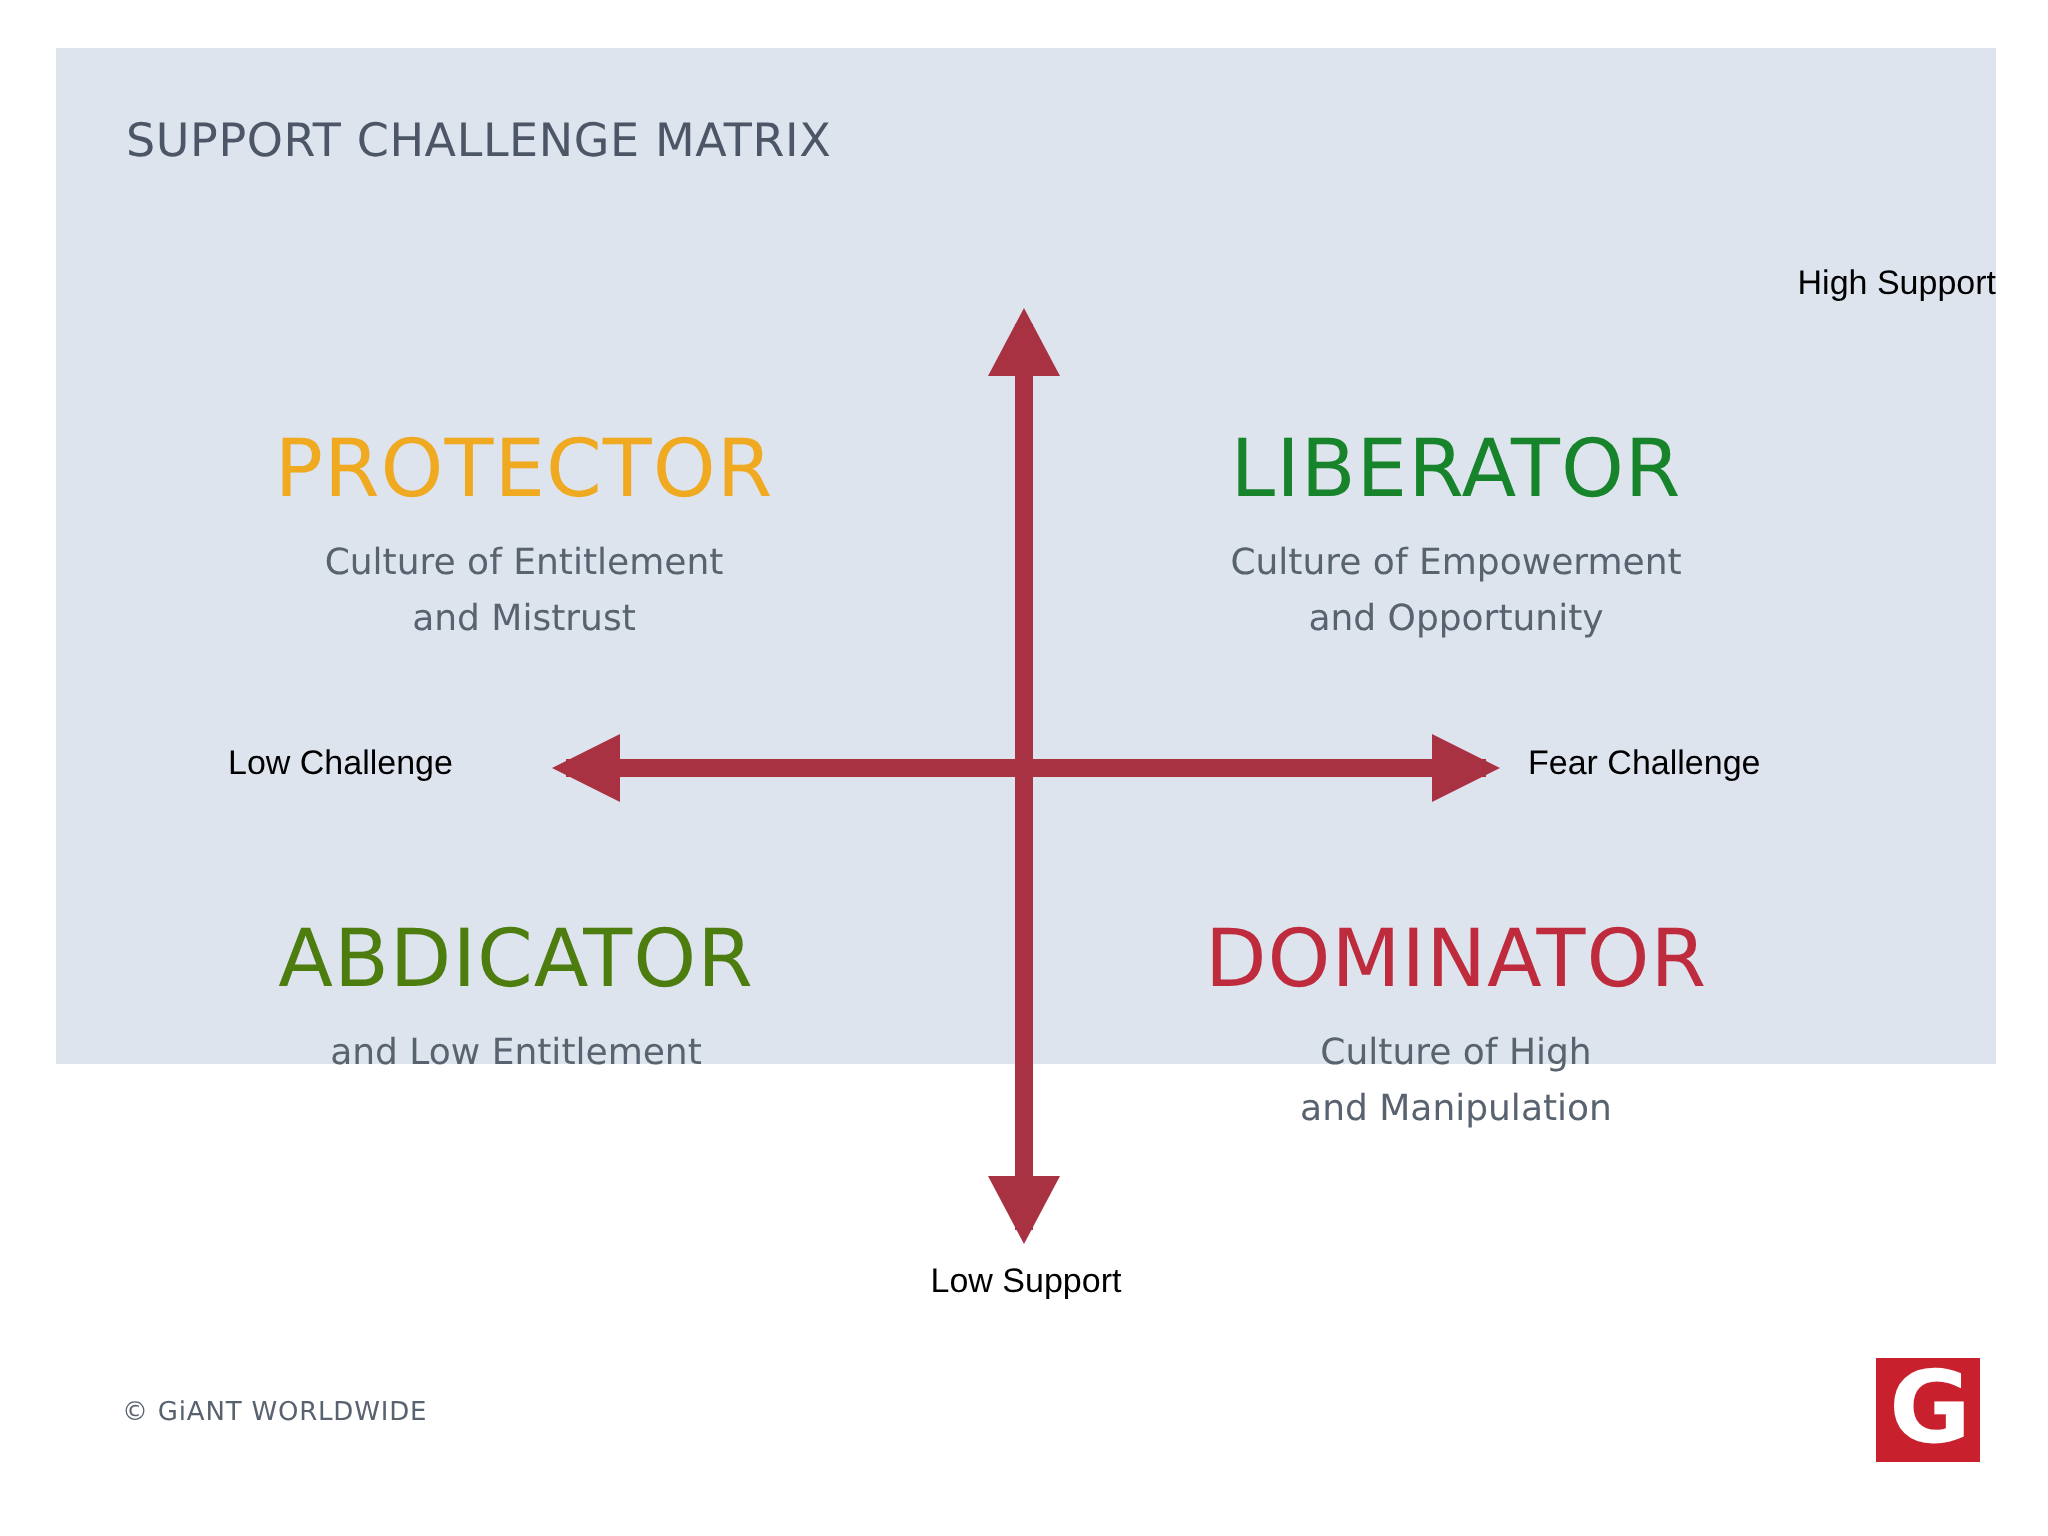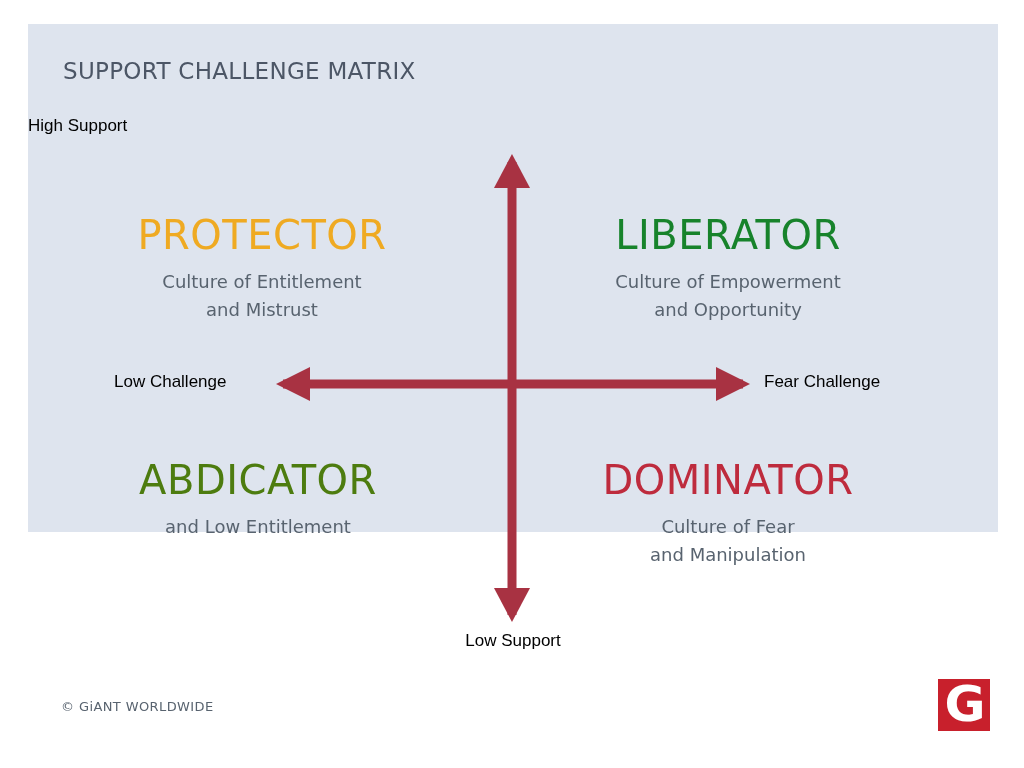--- a/index.html
+++ b/index.html
@@ -48,21 +48,21 @@
   
   .axis-label {
     position: absolute;
     font-family: "Liberation Sans", sans-serif;
     font-size: 17px;
     font-weight: 400;
     color: #000000;
     white-space: nowrap;
     text-align: right;
   }
-  #label-high-support { left: 0; right: 0; top: 92px; text-align: left; }
+  #label-high-support { left: 0; right: 0; top: 108px; text-align: right; }
   #label-low-support  { left: 0; right: 0; top: 607px; text-align: center; }
   #label-low-challenge  { left: 86px;  top: 348px; }
   #label-high-challenge { left: 736px; top: 348px; }
 
   
   .quadrant {
     position: absolute;
     width: 420px;
     text-align: center;
   }
@@ -176,21 +176,21 @@
   <div class="quadrant" id="q-abdicator">
     <div class="quadrant-title abdicator">ABDICATOR</div>
     <div class="quadrant-sub">
       <div>and Low Entitlement</div>
     </div>
   </div>
 
   <div class="quadrant" id="q-dominator">
     <div class="quadrant-title dominator">DOMINATOR</div>
     <div class="quadrant-sub">
-      <div>Culture of Fear</div>
+      <div>Culture of High</div>
       <div>and Manipulation</div>
     </div>
   </div>
 
   <div id="copyright">© GiANT WORLDWIDE</div>
 
   <div id="brand-logo">
     <span class="glyph">G</span>
   </div>
 

